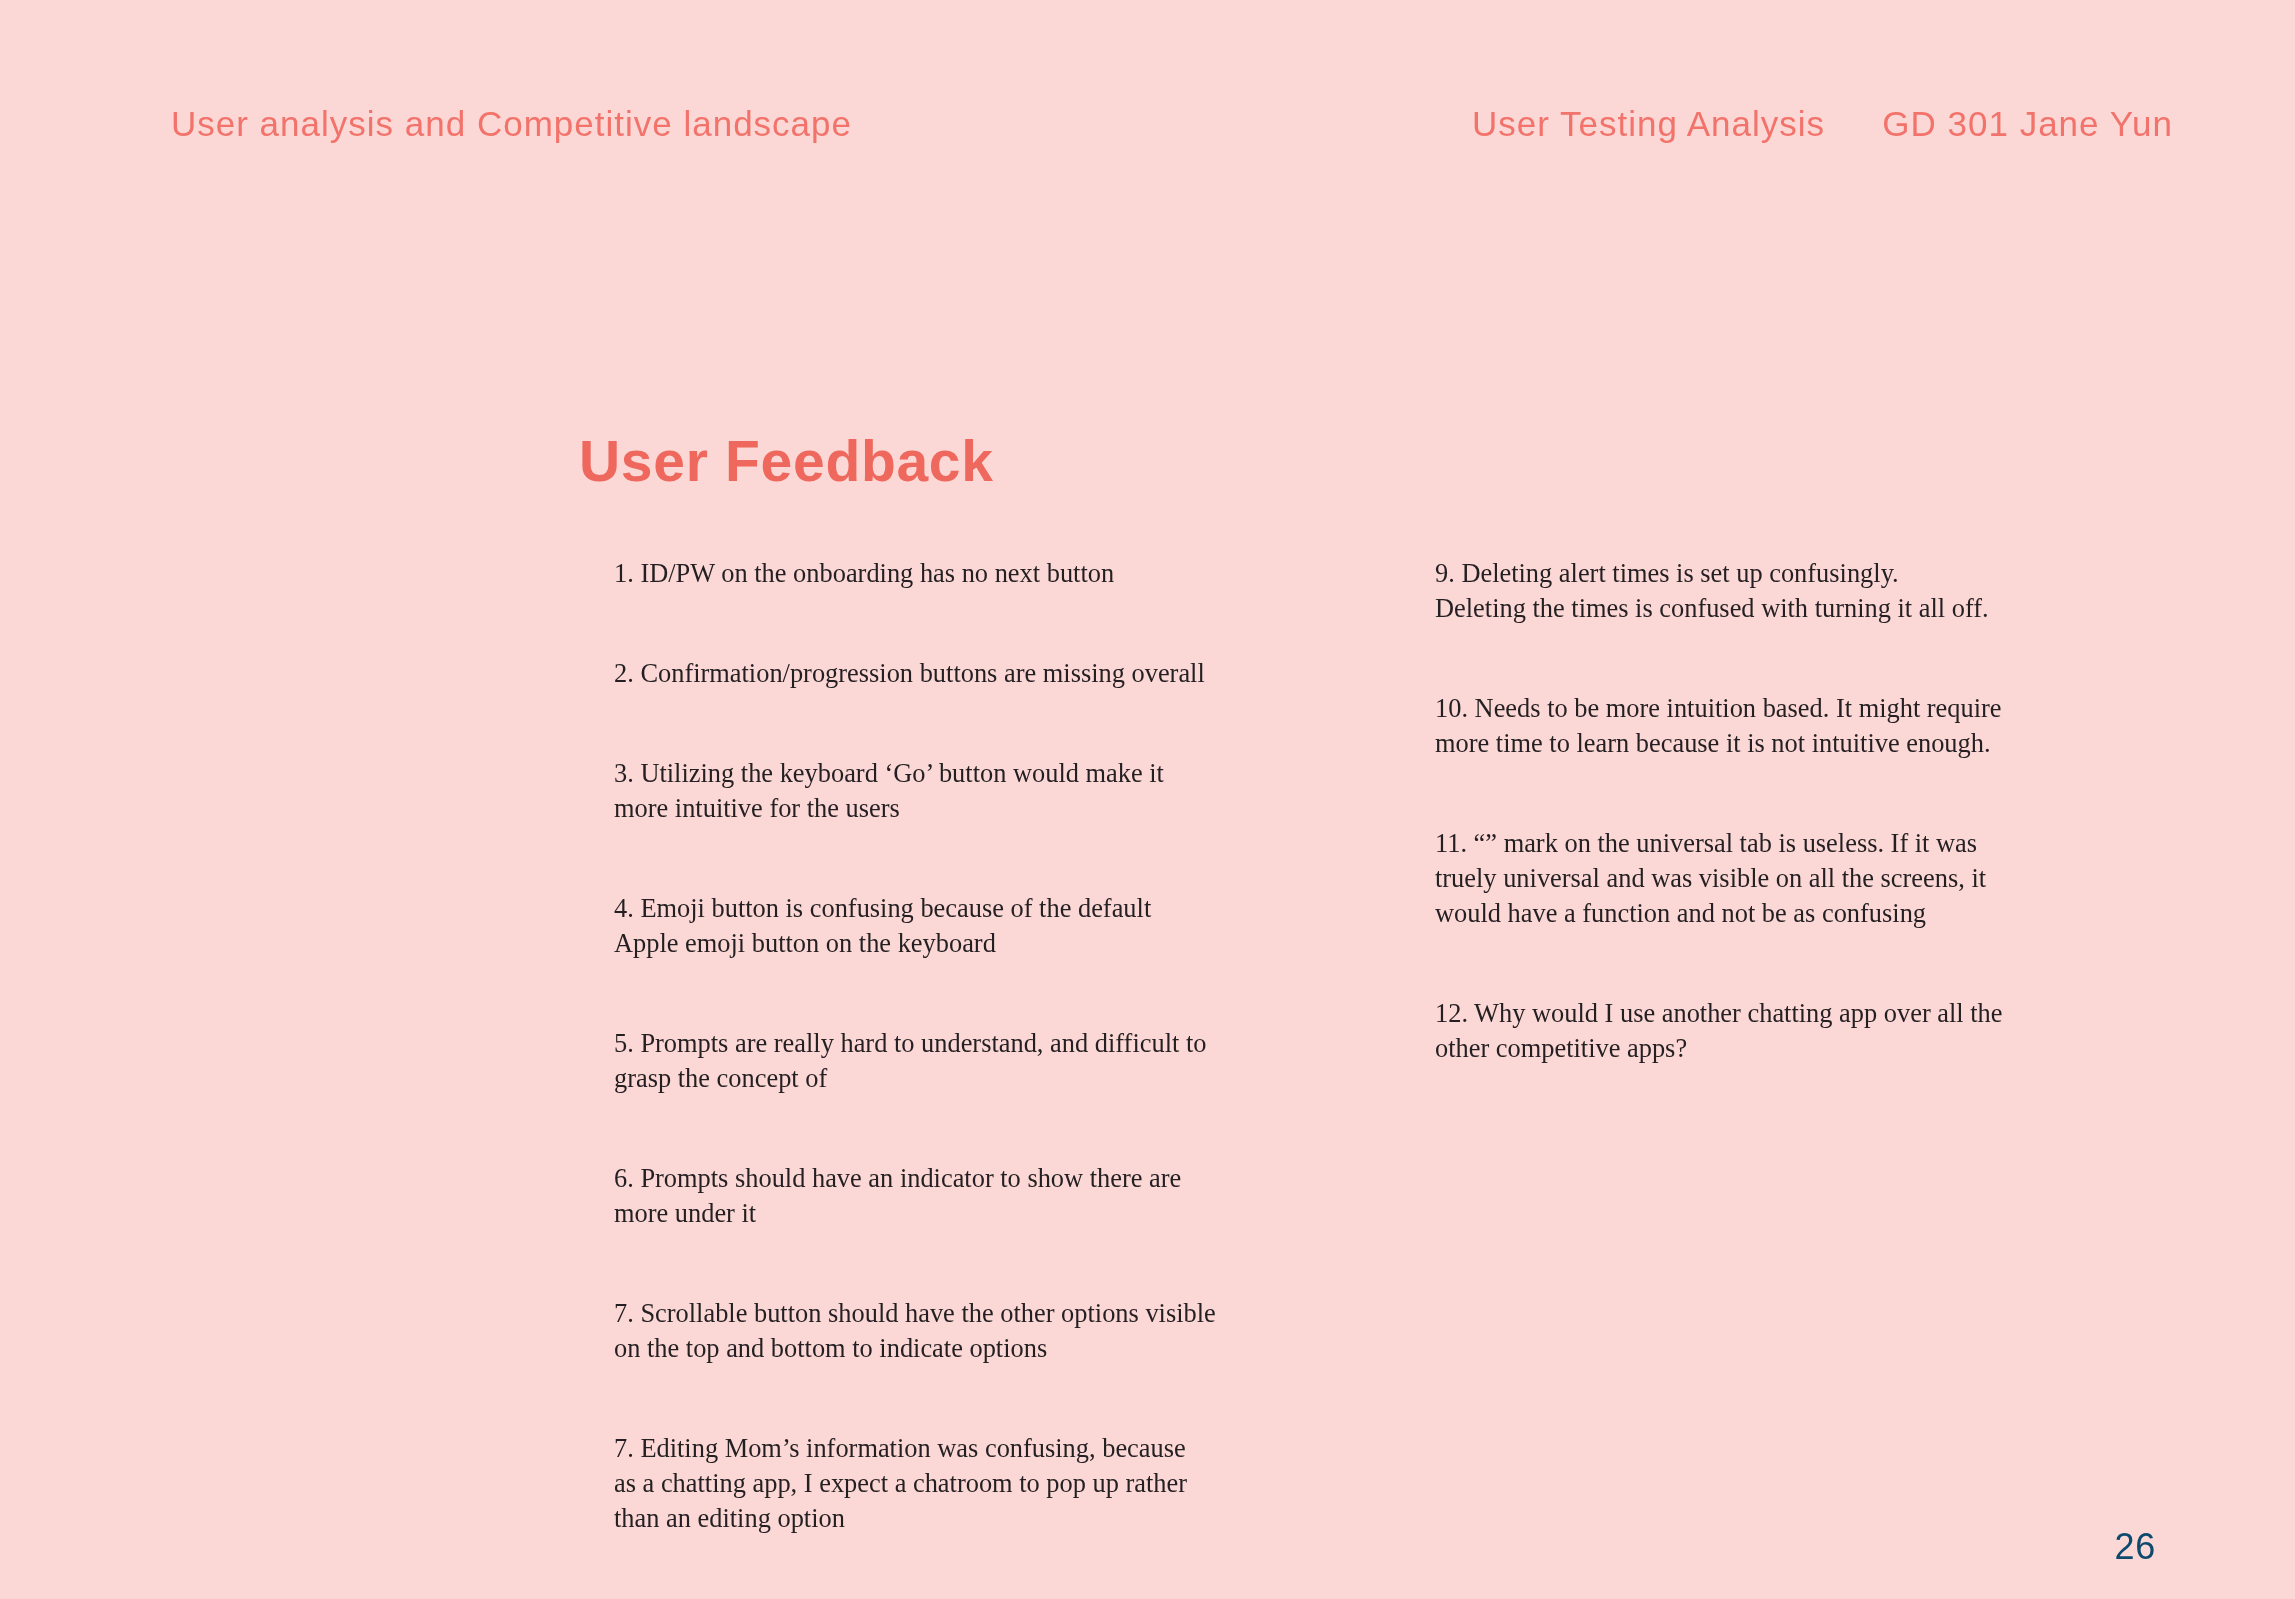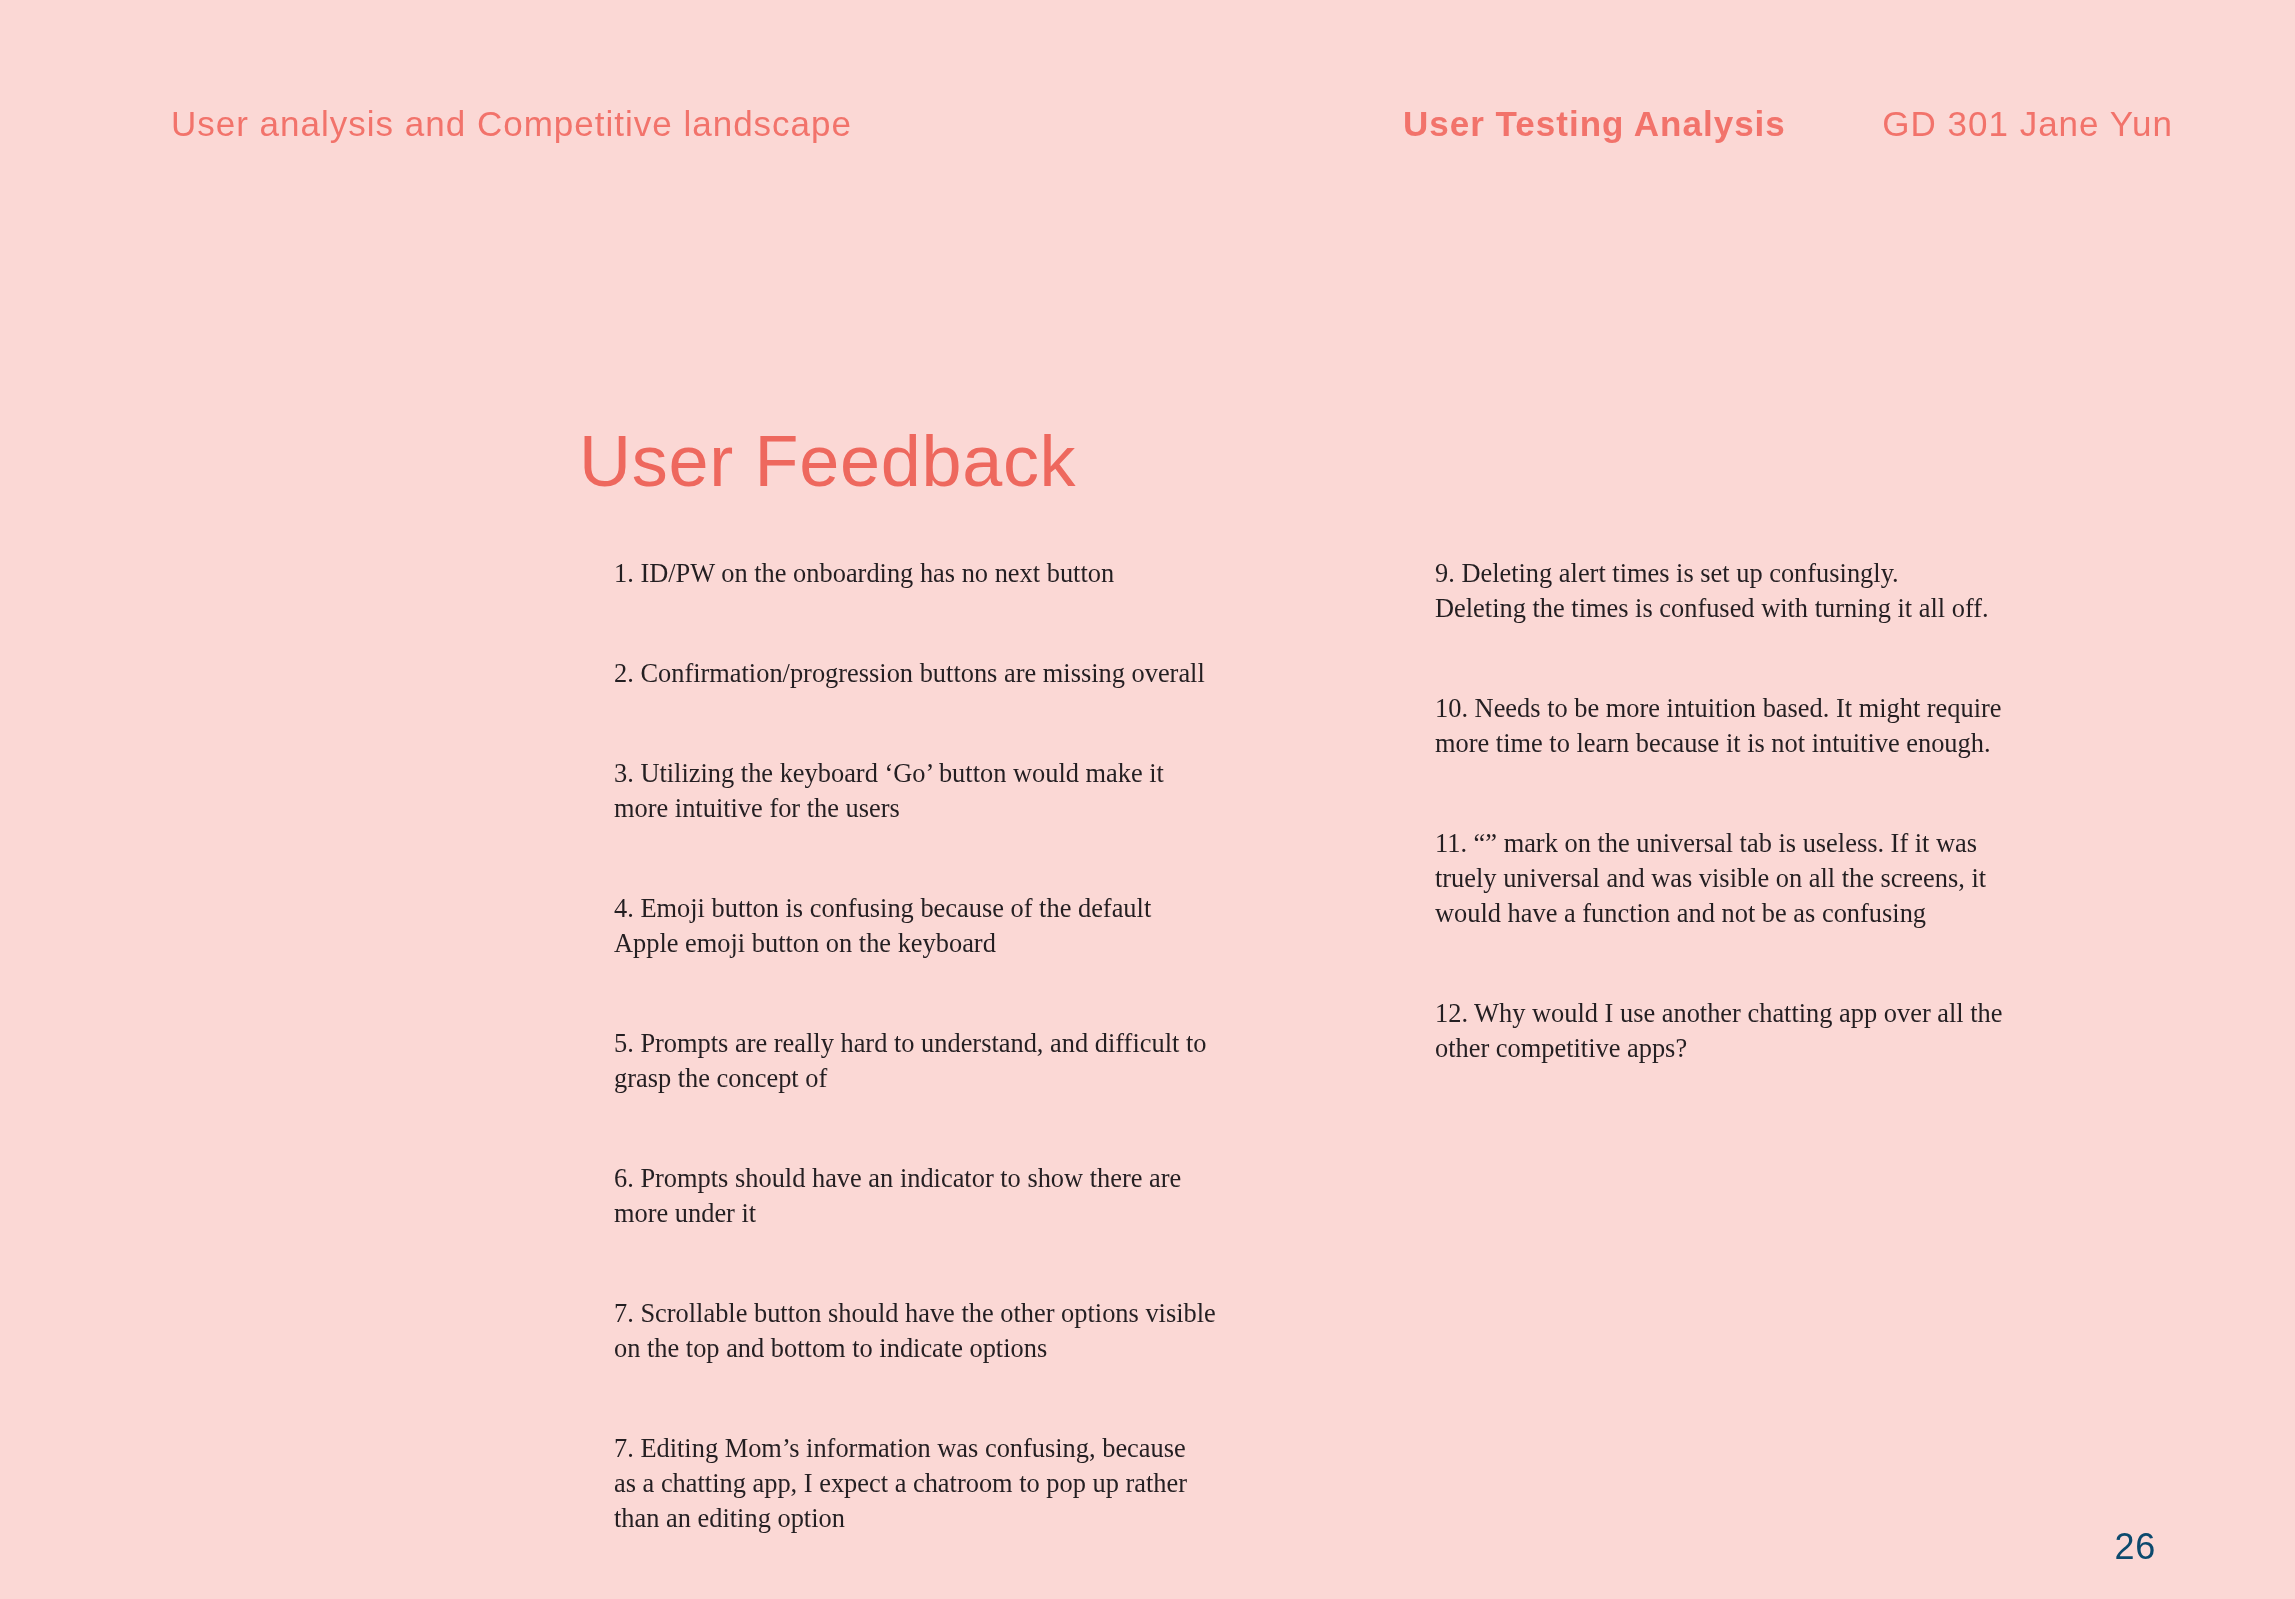--- a/index.html
+++ b/index.html
@@ -17,31 +17,31 @@
     position:absolute;
     top:72px;
     font-size:35px;
     line-height:39px;
     font-weight:400;
     color:#F2736B;
     letter-spacing:1px;
     white-space:nowrap;
   }
   .topbar .pos-left  { left:139px; }
-  .topbar .pos-mid   { left:1371px;font-weight:bold; }
+  .topbar .pos-mid   { left:1440px; }
   .topbar .pos-right { right:122px; }
 
   
   .title {
     position:absolute;
     left:547px;
     top:401px;
-    font-size:72px;
+    font-size:57px;
     line-height:57px;
-    font-weight:400;
+    font-weight:700;
     color:#EE685E;
     letter-spacing:0.7px;
     white-space:nowrap;
   }
 
   
   .columns {
     position:absolute;
     left:550px;
     top:492px;

